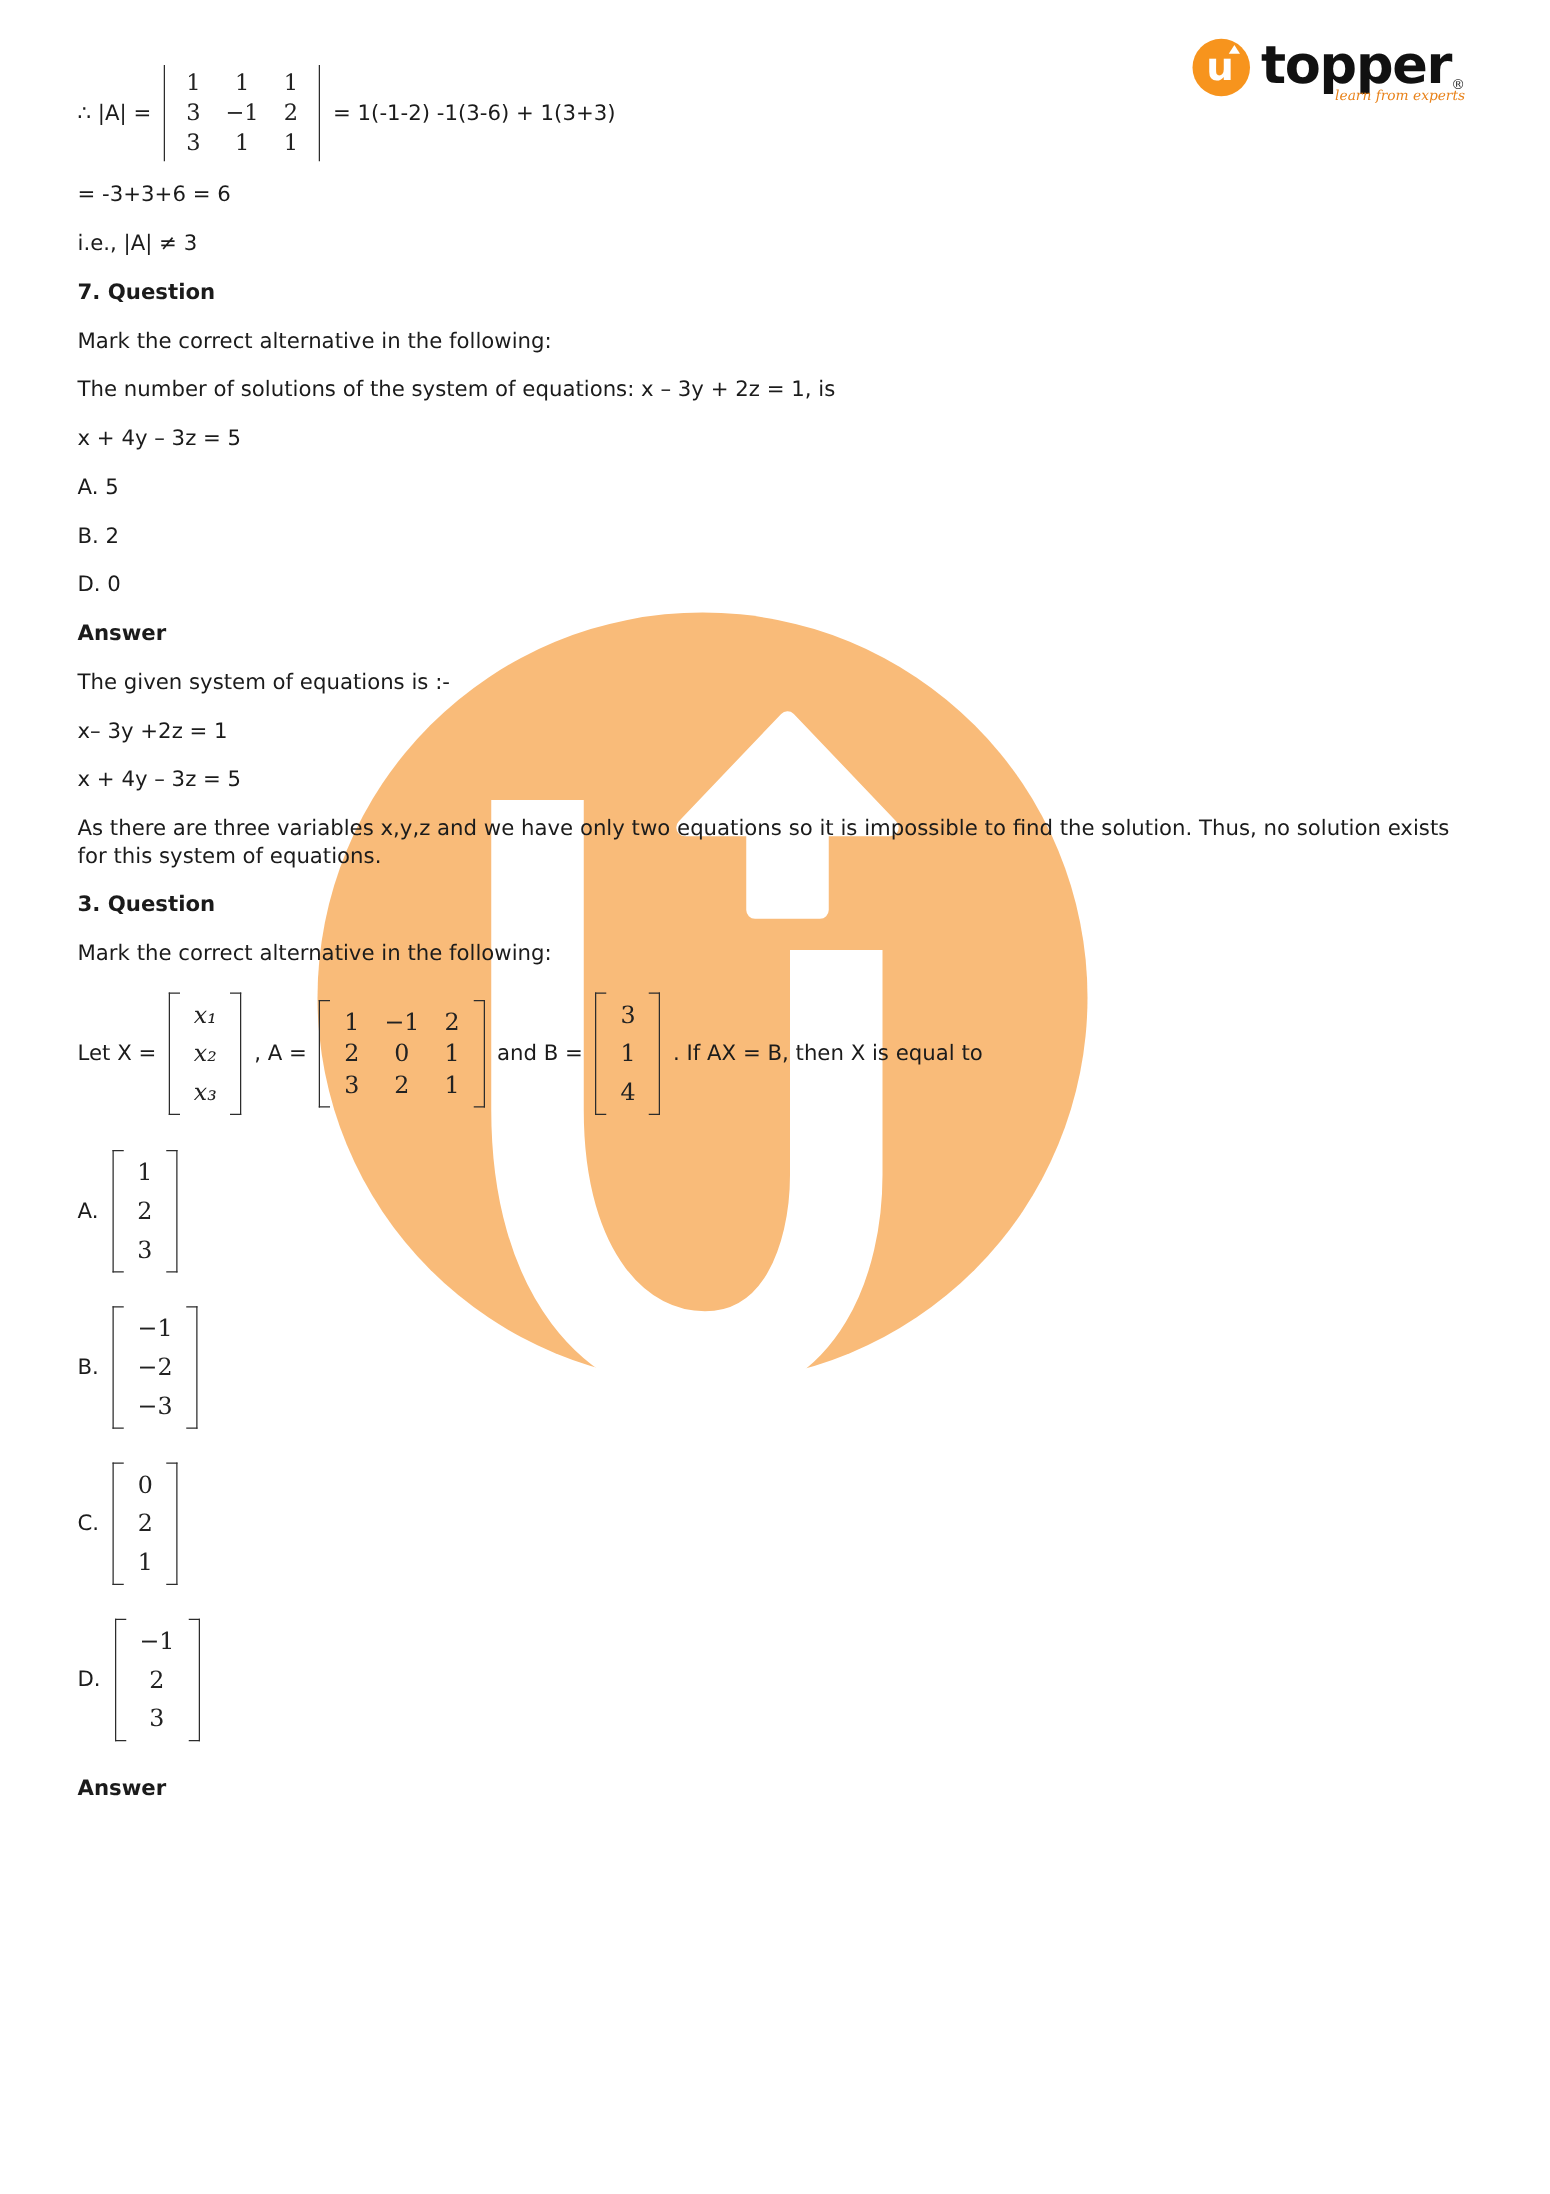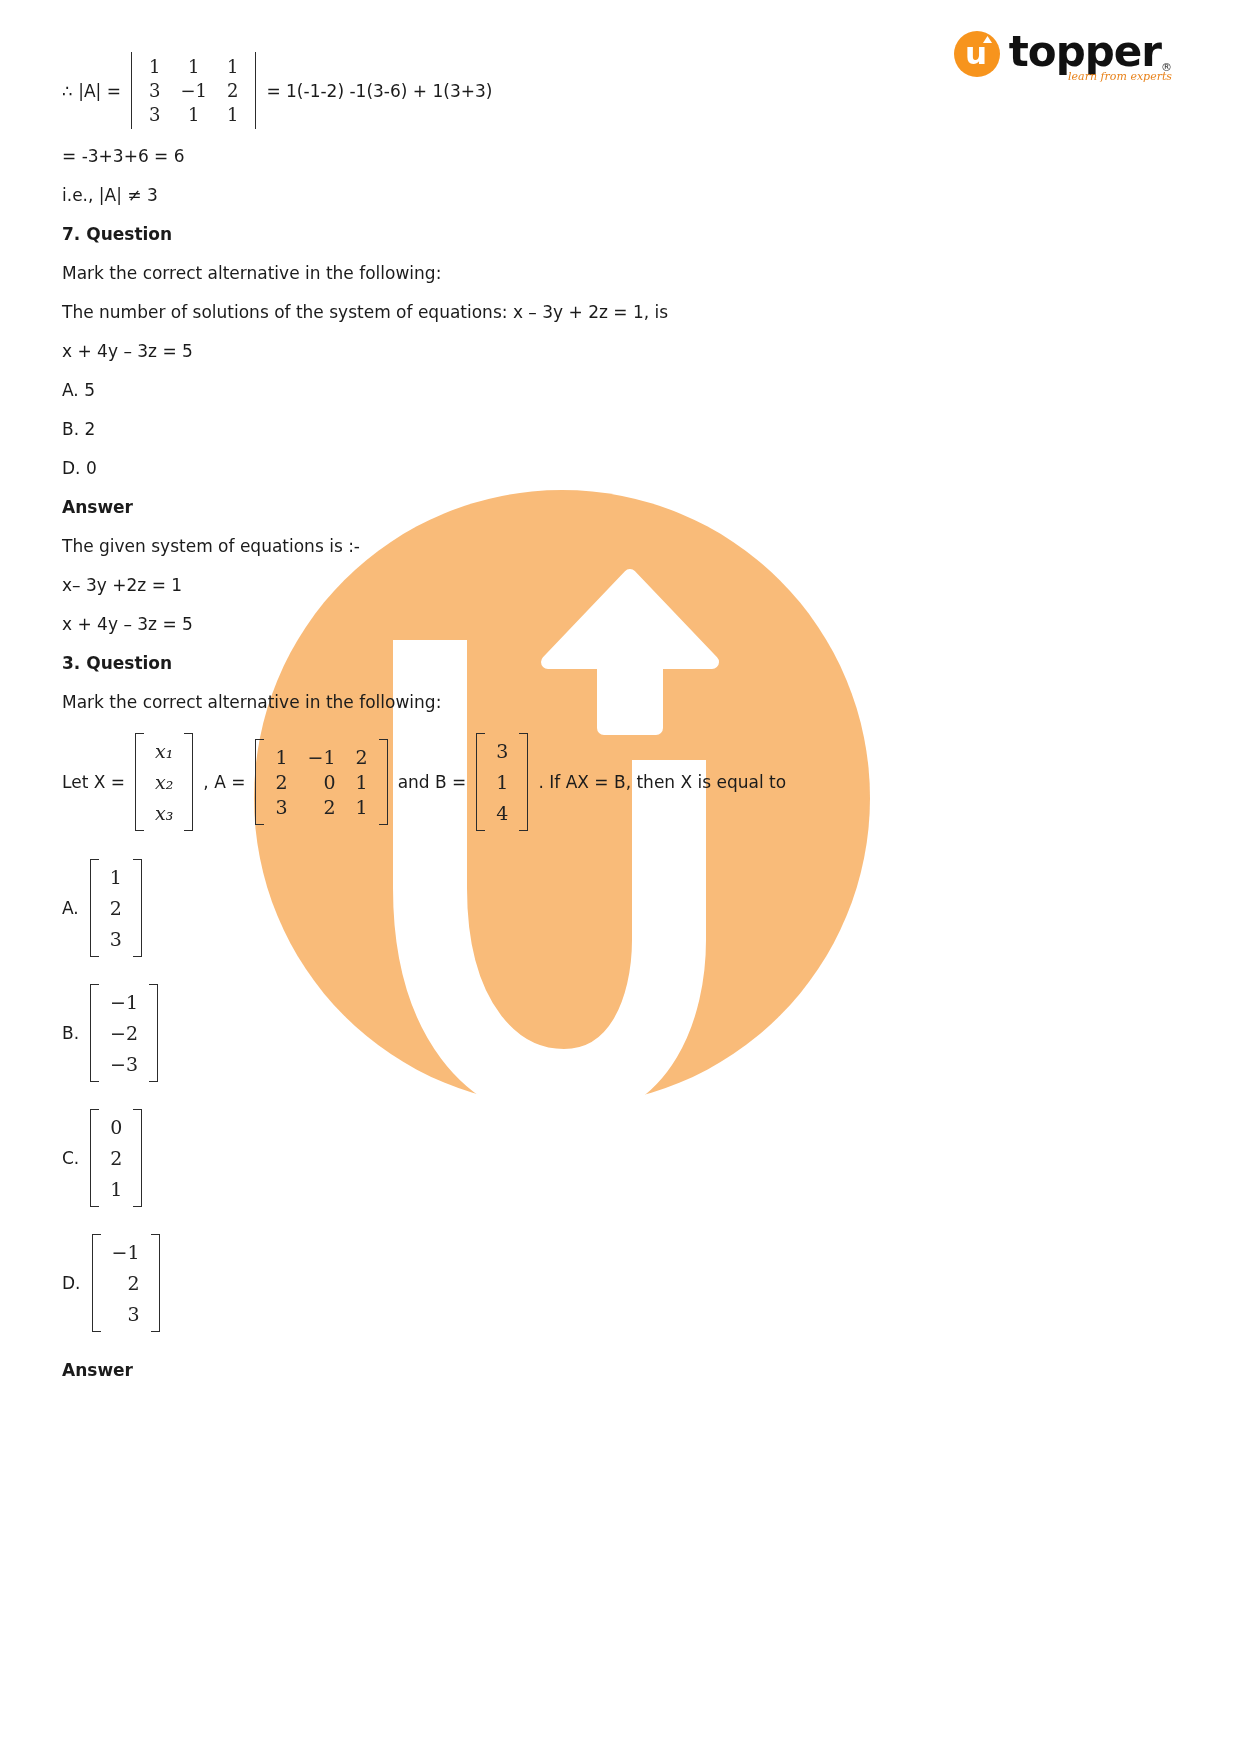--- a/index.html
+++ b/index.html
@@ -60,21 +60,21 @@
   }
   .c3 { grid-template-columns:repeat(3,auto); column-gap:20px; row-gap:3px; }
   .c1 { grid-template-columns:auto; row-gap:9px; }
   .br { width:8px; flex:0 0 8px; }
   .br.l { border-left:1.8px solid #2c2c2c; border-top:1.8px solid #2c2c2c; border-bottom:1.8px solid #2c2c2c; }
   .br.r { border-right:1.8px solid #2c2c2c; border-top:1.8px solid #2c2c2c; border-bottom:1.8px solid #2c2c2c; }
   .det .br.l { border-top:none; border-bottom:none; border-left-width:1.5px; }
   .det .br.r { border-top:none; border-bottom:none; border-right-width:1.5px; }
   .italic-cells span { font-style:italic; }
   .big { font-size:19px; }
-  .big .grid { padding:7px 11px;text-align:right; }
+  .big .grid { padding:7px 11px; }
   
   .opt {
     display:flex; align-items:center; gap:11px;
     margin:0 0 27px 0; font-size:17px;
   }
   .letline { margin:20px 0 28px 0; flex-wrap:wrap; }
   .q2opt { margin-bottom:17px; }
 </style>
 </head>
 <body>
@@ -131,20 +131,21 @@
     <p>Mark the correct alternative in the following:</p>
     <p>The number of solutions of the system of equations: x – 3y + 2z = 1, is</p>
     <p>x + 4y – 3z = 5</p>
     <p class="q2opt">A. 5</p>
     <p class="q2opt">B. 2</p>
     <p class="q2opt">D. 0</p>
     <h3>Answer</h3>
     <p>The given system of equations is :-</p>
     <p>x– 3y +2z = 1</p>
     <p>x + 4y – 3z = 5</p>
+    <p>As there are three variables x,y,z and we have only two equations so it is impossible to find the solution. Thus, no solution exists for this system of equations.</p>
 
     <h3>3. Question</h3>
     <p>Mark the correct alternative in the following:</p>
 
     <div class="mathline letline">
       <span>Let X =</span>
       <span class="mat big italic-cells">
         <span class="br l"></span>
         <span class="grid c1">
           <span>x₁</span>

